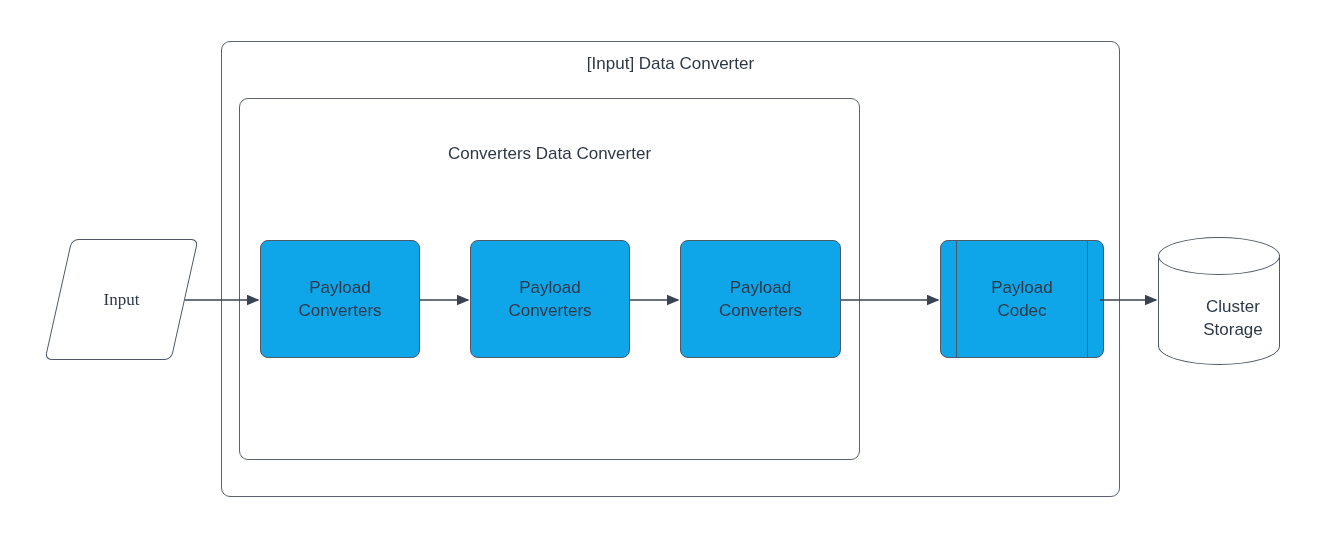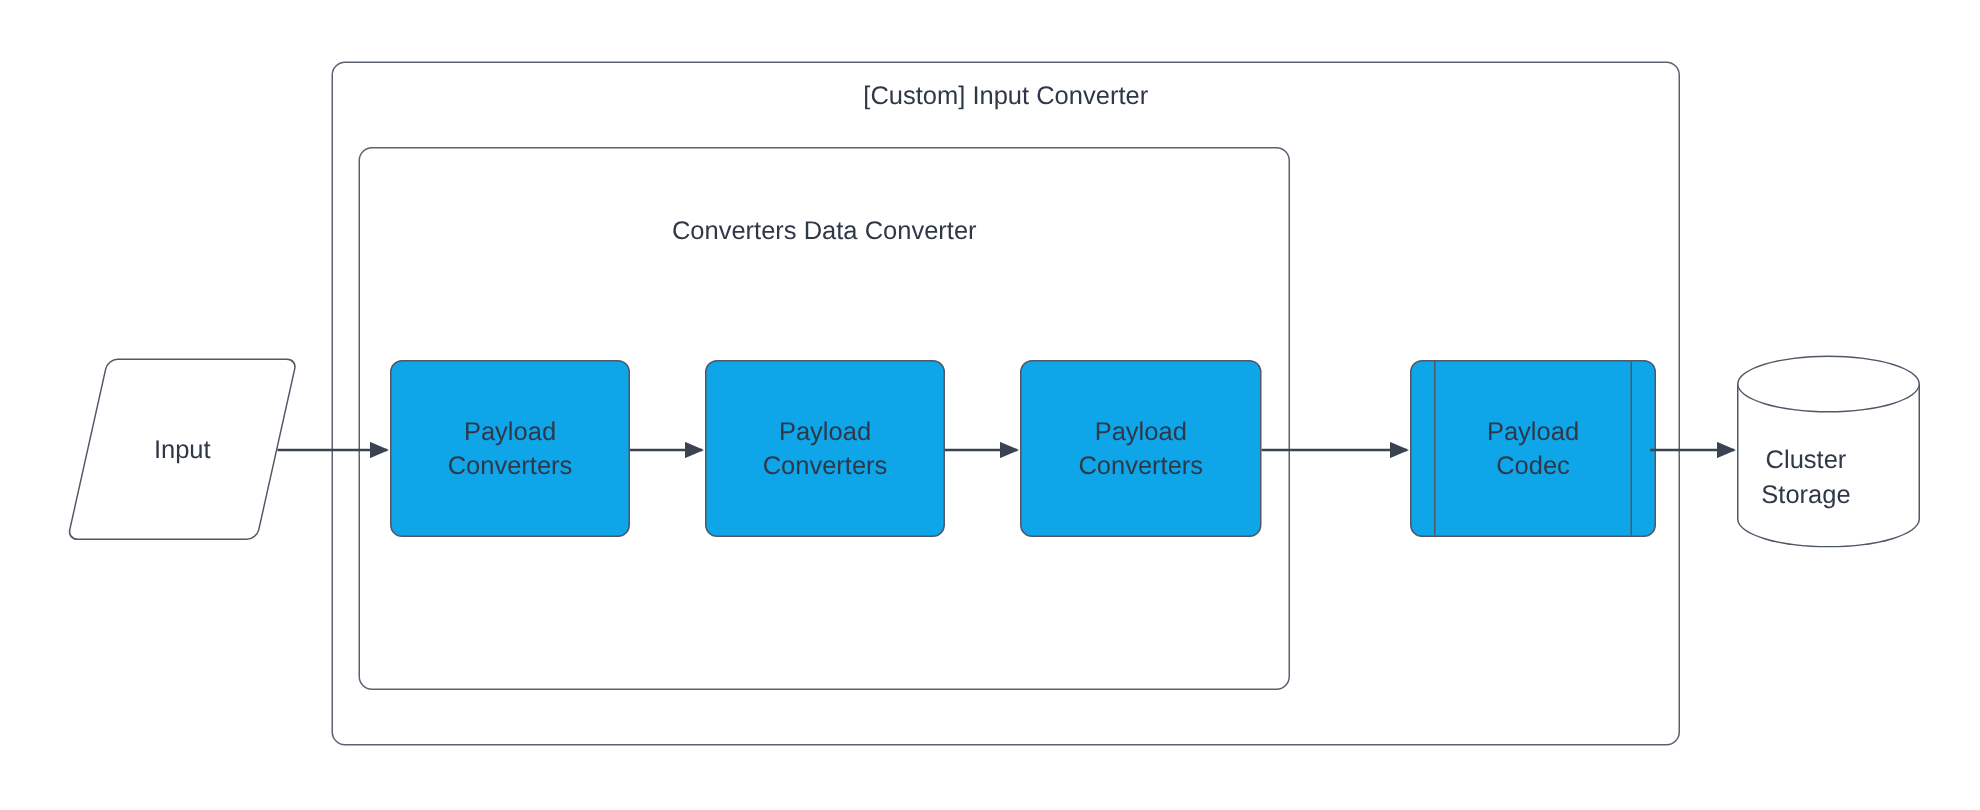--- a/index.html
+++ b/index.html
@@ -77,20 +77,21 @@
   }
   .parallelogram-label {
     position: absolute;
     left: 58px;
     top: 239px;
     width: 127px;
     height: 121px;
     display: flex;
     align-items: center;
     justify-content: center;
+    font-family: Liberation Serif, serif;
   }
 
   
   .cylinder {
     position: absolute;
     left: 1158px;
     top: 237px;
     width: 122px;
     height: 128px;
   }
@@ -120,38 +121,40 @@
     z-index: 1;
   }
   .cylinder-label {
     position: absolute;
     left: 0;
     right: 0;
     top: 38px;
     bottom: 4px;
     display: flex;
     align-items: center;
+    justify-content: center;
     z-index: 3;
+    padding-left: 28px;
   }
 
   .arrow-layer {
     position: absolute;
     left: 0;
     top: 0;
     pointer-events: none;
     z-index: 5;
   }
 </style>
 </head>
 <body>
 
 <div class="canvas">
 
   <div class="container-box" style="left:221px; top:41px; width:899px; height:456px;"></div>
-  <div class="container-title" style="left:221px; top:53px; width:899px;">[Custom] Input Converter</div>
+  <div class="container-title" style="left:221px; top:53px; width:899px;">[Input] Data Converter</div>
 
   <div class="container-box" style="left:239px; top:98px; width:621px; height:362px;"></div>
   <div class="container-title" style="left:239px; top:143px; width:621px;">Converters Data Converter</div>
 
   <div class="parallelogram-shape"></div>
   <div class="parallelogram-label">
     <span class="node-label">Input</span>
   </div>
 
   <div class="node-box" style="left:260px; top:240px; width:160px; height:118px;">

